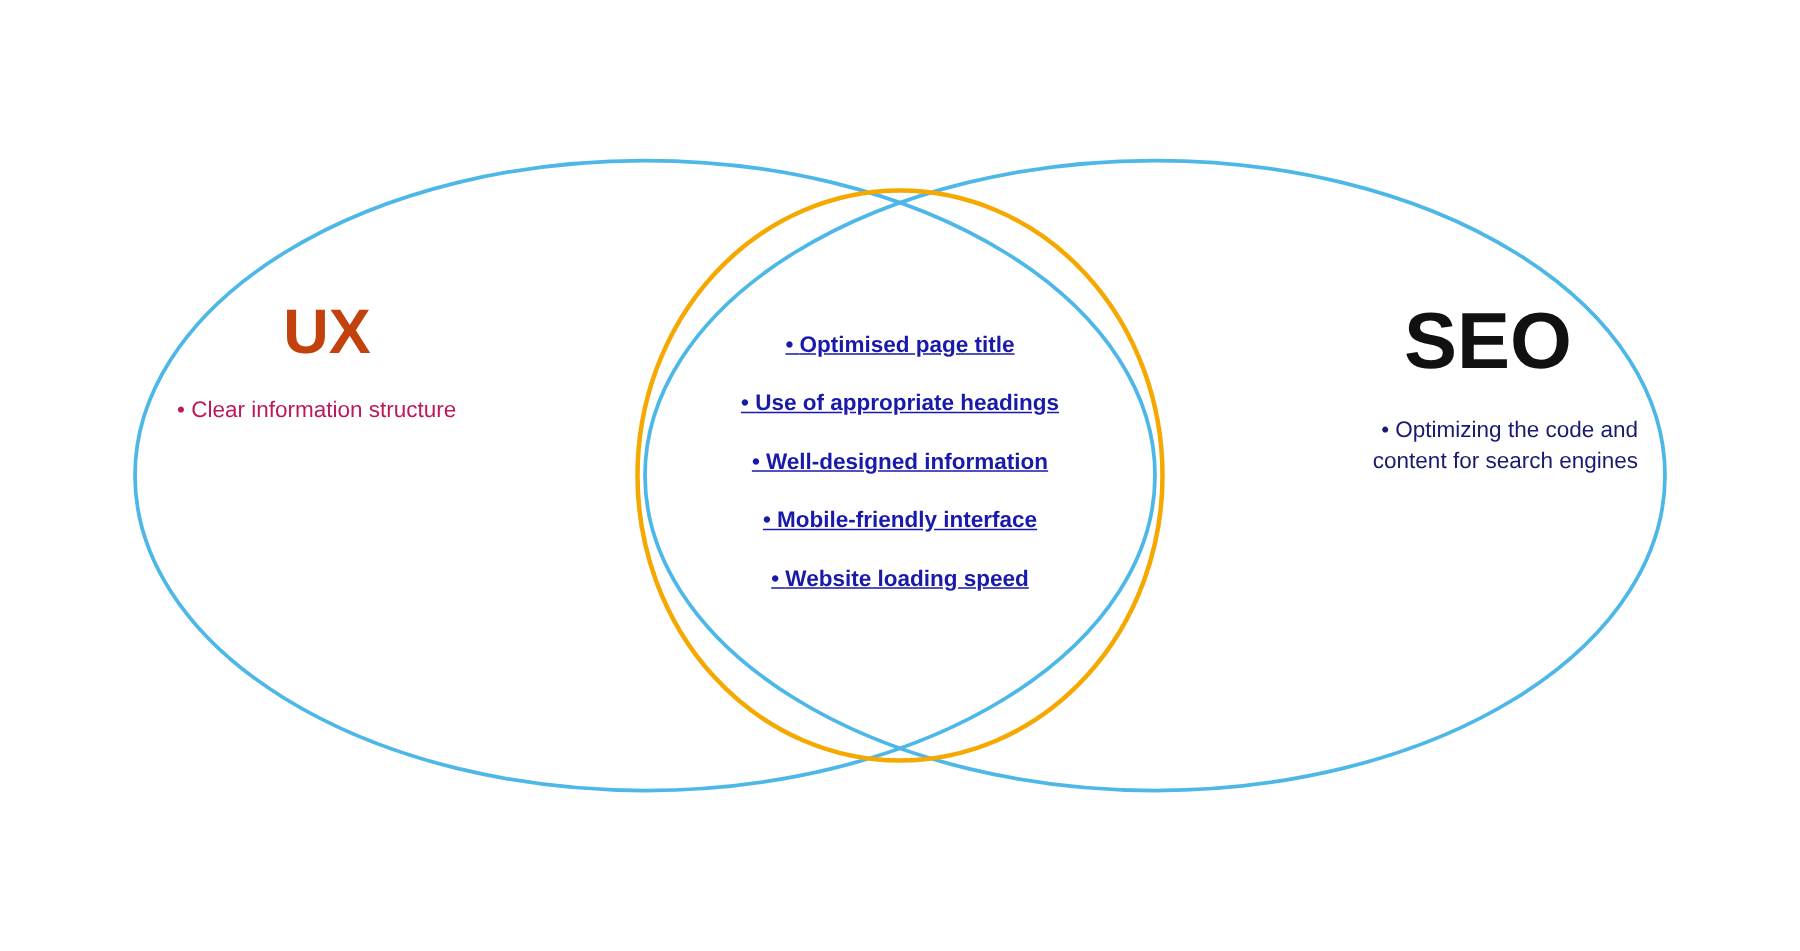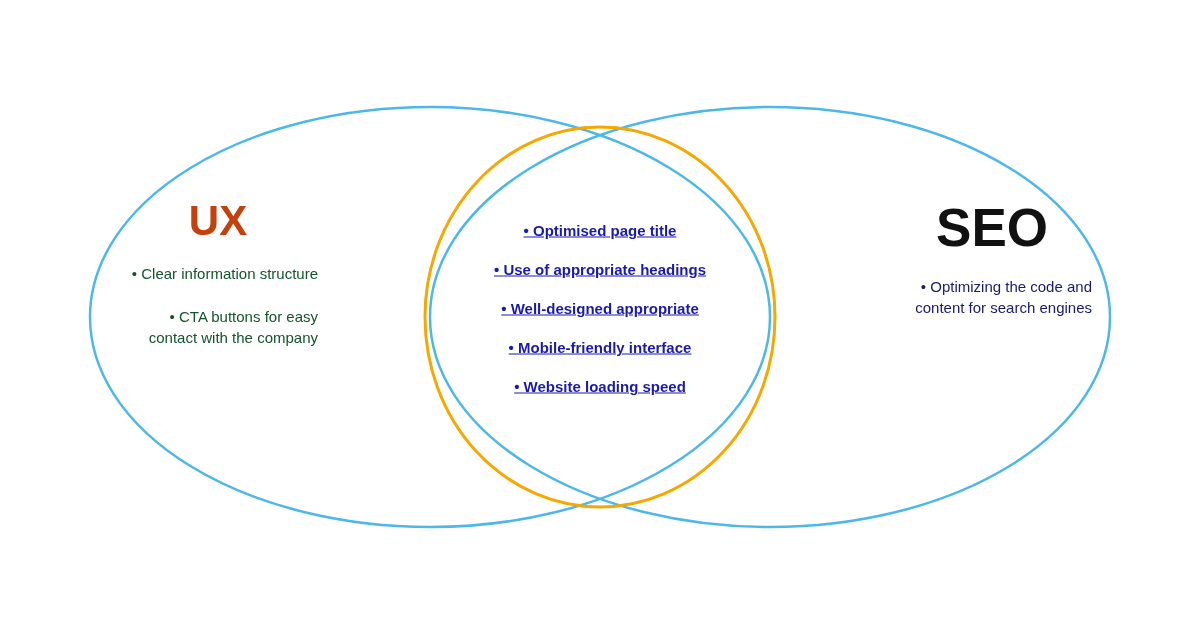--- a/index.html
+++ b/index.html
@@ -38,22 +38,22 @@
     .label-ux .title {
       font-size: 42px;
       font-weight: 900;
       color: #c2410c;
       display: block;
       margin-bottom: 18px;
     }
 
     .label-ux .item {
       font-size: 15px;
-      color: #14532d;
-      text-align: right;
+      color: #be185d;
+      text-align: left;
       line-height: 1.4;
       margin-bottom: 22px;
     }
 
     .label-seo {
       position: absolute;
       right: 58px;
       top: 140px;
       text-align: center;
       width: 200px;
@@ -108,27 +108,26 @@
     <ellipse cx="380" cy="260" rx="340" ry="210" fill="none" stroke="#4db8e8" stroke-width="2.5"></ellipse>
 
     <ellipse cx="720" cy="260" rx="340" ry="210" fill="none" stroke="#4db8e8" stroke-width="2.5"></ellipse>
 
     <ellipse cx="550" cy="260" rx="175" ry="190" fill="none" stroke="#f5a800" stroke-width="3"></ellipse>
   </svg>
 
   <div class="label-ux">
     <span class="title">UX</span>
     <div class="item bullet">Clear information structure</div>
-    <div class="item bullet">CTA buttons for easy contact with the company</div>
   </div>
 
   <div class="label-center">
     <div class="item bullet">Optimised page title</div>
     <div class="item bullet">Use of appropriate headings</div>
-    <div class="item bullet">Well-designed appropriate</div>
+    <div class="item bullet">Well-designed information</div>
     <div class="item bullet">Mobile-friendly interface</div>
     <div class="item bullet">Website loading speed</div>
   </div>
 
   <div class="label-seo">
     <span class="title">SEO</span>
     <div class="item bullet">Optimizing the code and content for search engines</div>
   </div>
 
 </div>

